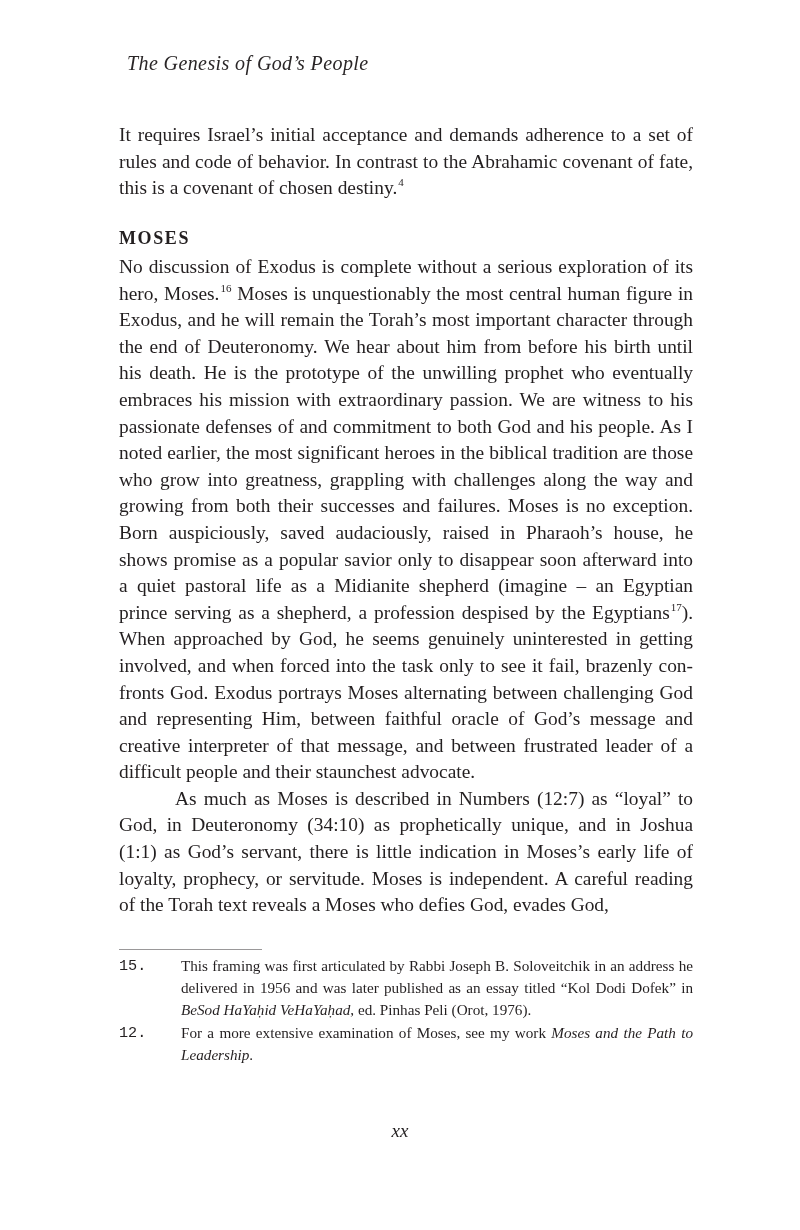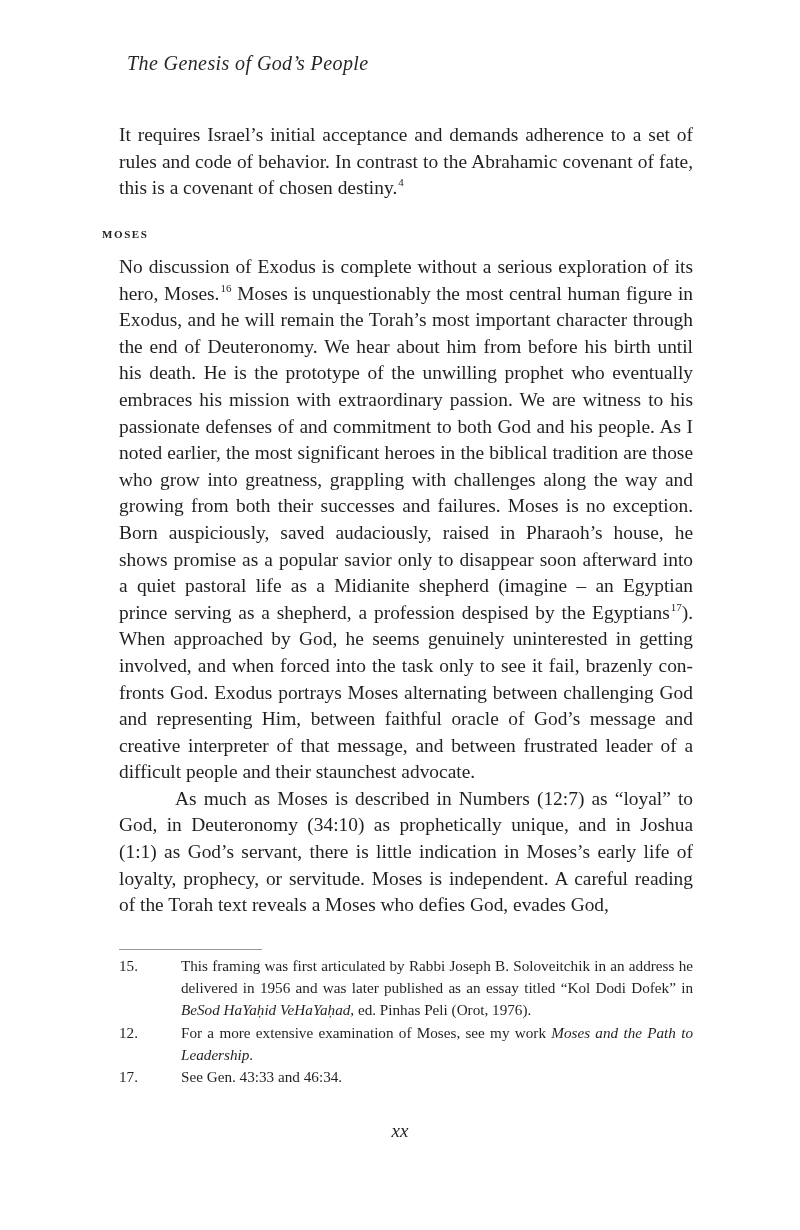--- a/index.html
+++ b/index.html
@@ -37,24 +37,24 @@
       margin: 0;
       text-align: justify;
       text-align-last: left;
       hyphens: manual;
     }
     .intro {
       top: 122px;
     }
     .section-heading {
       position: absolute;
-      left: 102px;
+      left: 119px;
       top: 228px;
       font-weight: bold;
-      font-size: 11px;
+      font-size: 18px;
       letter-spacing: 1.6px;
       font-variant: small-caps;
       text-transform: uppercase;
     }
     .main {
       top: 254px;
     }
     .indent {
       text-indent: 56px;
       font-family: Liberation Serif, serif;
@@ -83,20 +83,21 @@
       font-size: 15.2px;
       line-height: 22.2px;
     }
     .footnote {
       display: flex;
       align-items: flex-start;
     }
     .fn-num {
       width: 26px;
       flex: 0 0 26px;
+      font-family: Liberation Mono, monospace;
     }
     .fn-text {
       flex: 1;
       text-align: justify;
       text-align-last: left;
       margin-left: 36px;
     }
     .fn-text i {
       font-style: italic;
     }
@@ -130,19 +131,15 @@
 
 <div class="footnotes">
   <div class="footnote">
     <span class="fn-num">15.</span>
     <span class="fn-text"><span>This framing was first articulated by Rabbi Joseph B. Soloveitchik in an address he delivered in 1956 and was later published as an essay titled “Kol Dodi Dofek” in </span><i>BeSod HaYaḥid VeHaYaḥad</i><span>, ed. Pinhas Peli (Orot, 1976).</span></span>
   </div>
   <div class="footnote">
     <span class="fn-num">12.</span>
     <span class="fn-text"><span>For a more extensive examination of Moses, see my work </span><i>Moses and the Path to Leadership</i><span>.</span></span>
   </div>
-  <div class="footnote">
-    <span class="fn-num">17.</span>
-    <span class="fn-text"><span>See Gen. 43:33 and 46:34.</span><i></i><span></span></span>
-  </div>
 </div>
 
 <div class="page-number">xx</div>
 
 </body></html>

